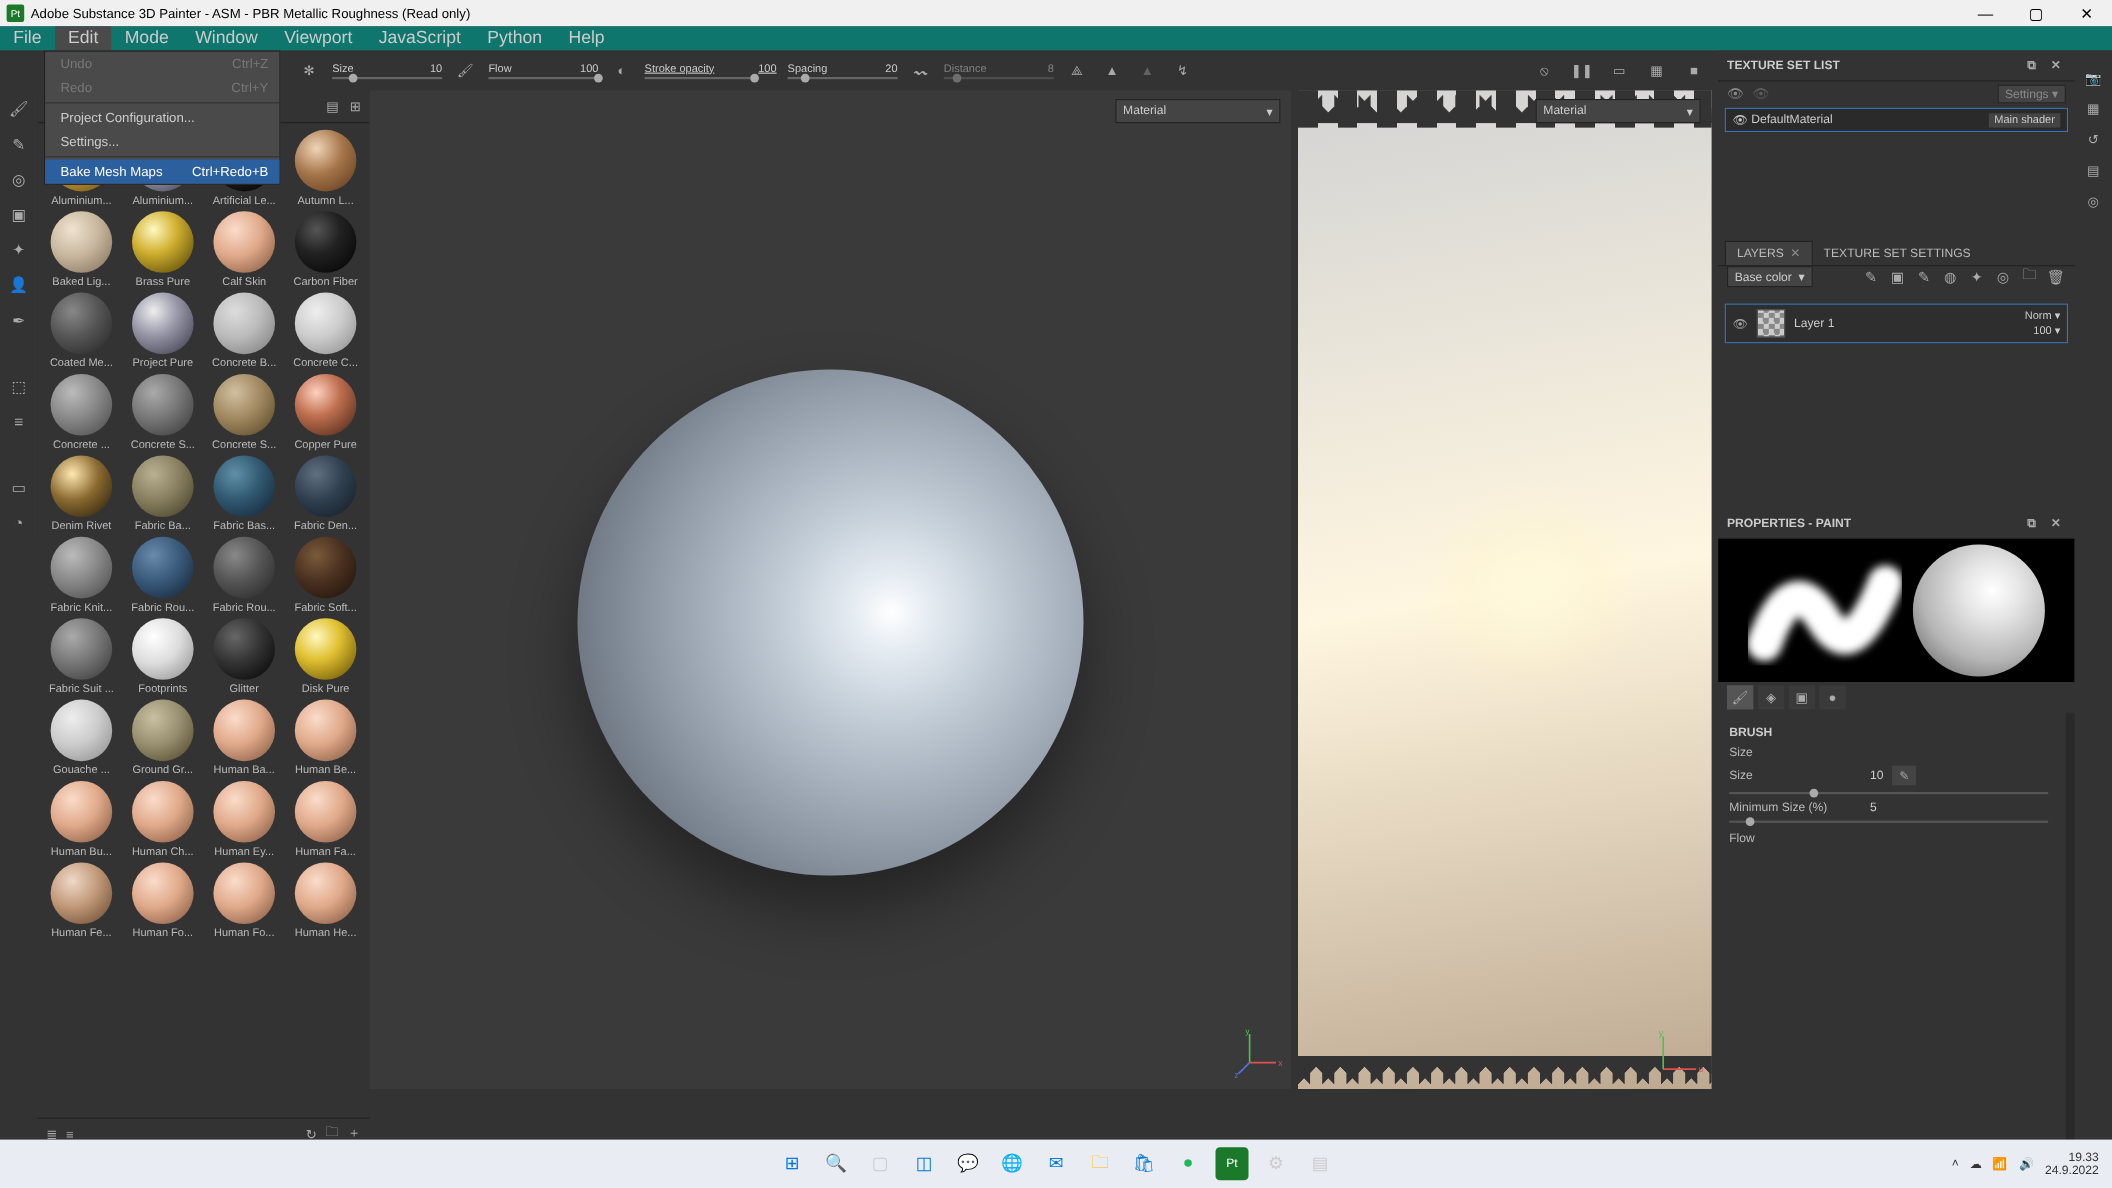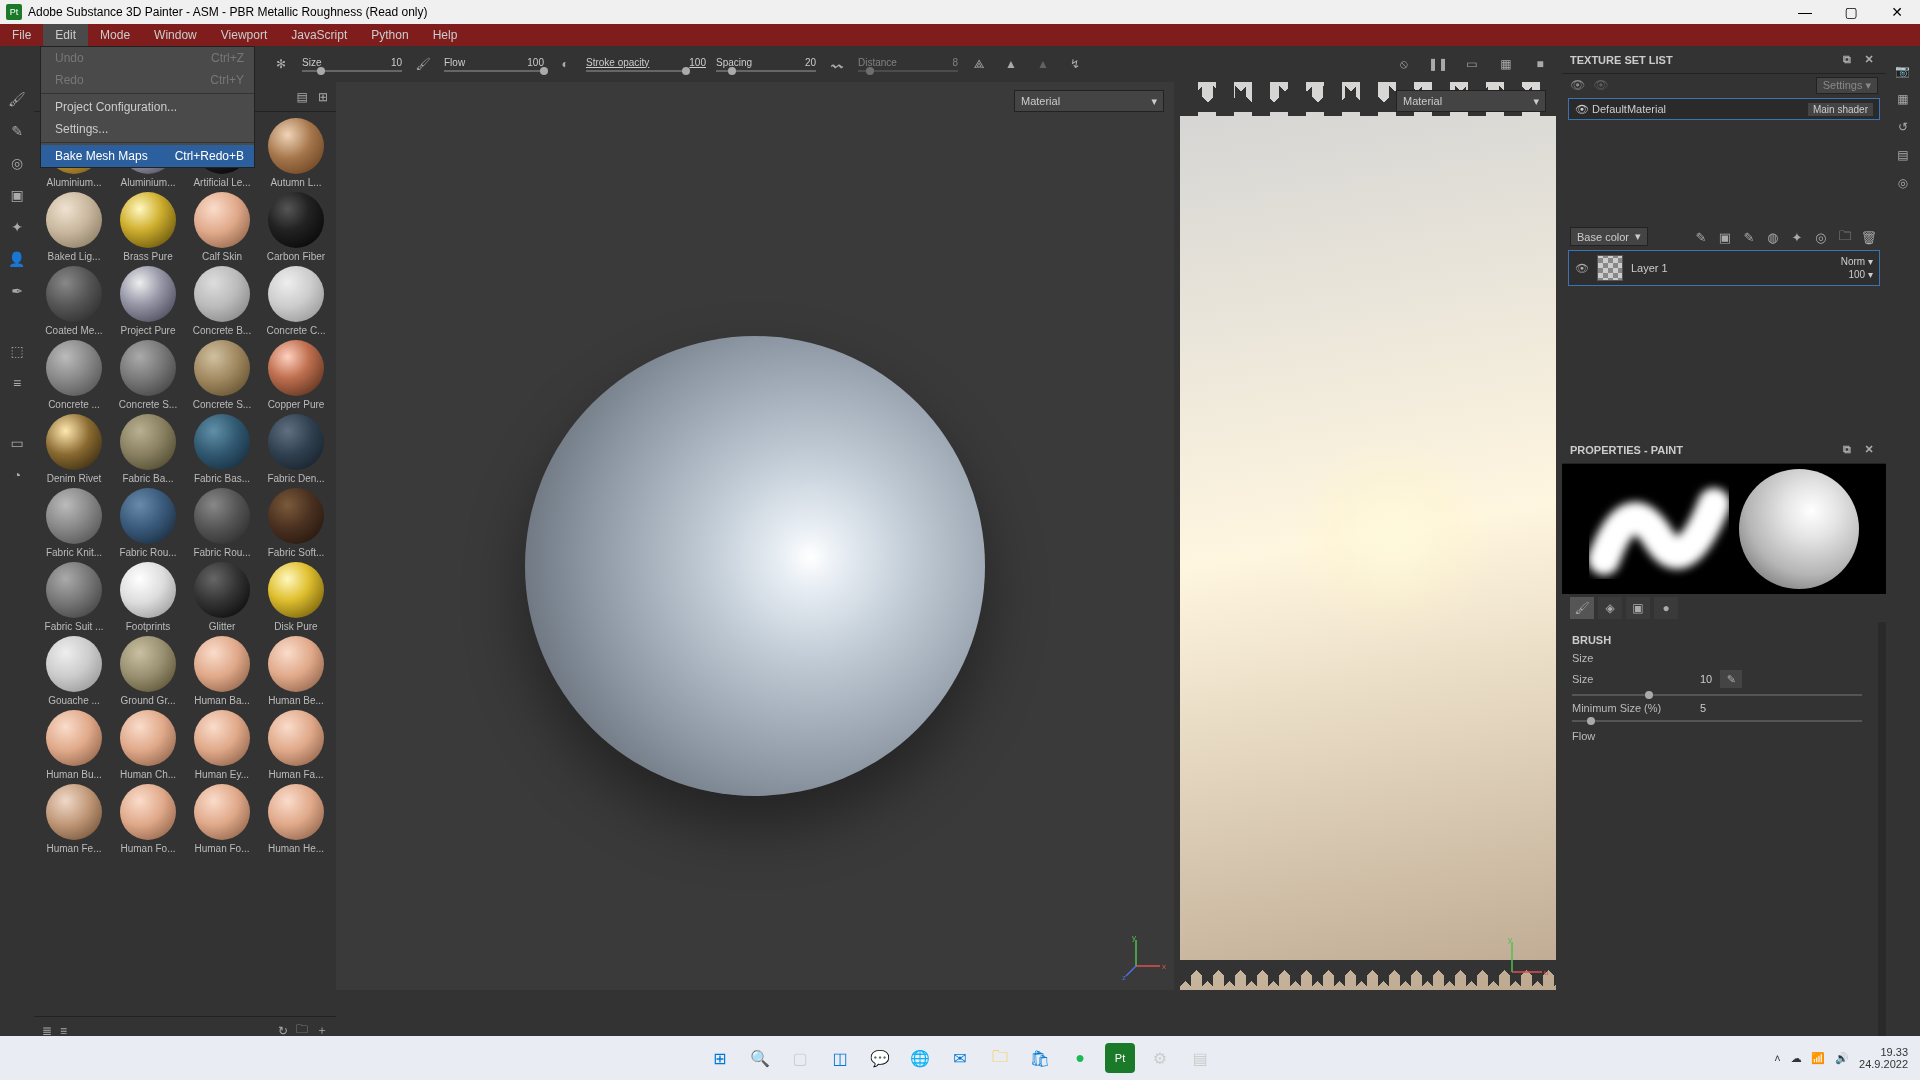--- a/index.html
+++ b/index.html
@@ -5,21 +5,21 @@
 * { margin: 0; padding: 0; box-sizing: border-box; font-family: "Segoe UI", Arial, sans-serif; user-select: none; }
 body { width: 1920px; height: 1080px; background: #333; overflow: hidden; color: #ccc; font-size: 12px; }
 
 
 .title-bar { height: 24px; background: #f0f0f0; display: flex; align-items: center; color: #000; font-size: 12px; }
 .title-bar .app-ico { width: 16px; height: 16px; background: #1a7a2a; color: #fff; margin: 0 6px; font-size: 9px; display:flex; align-items:center; justify-content:center; border-radius:2px; }
 .win-controls { margin-left: auto; display: flex; }
 .win-controls span { width: 46px; height: 24px; display: flex; align-items: center; justify-content: center; font-size: 14px; }
 
 
-.menu-bar { height: 22px; background: #7f1d1d; display: flex; align-items: stretch; color: #ccc; font-size: 12px; }
+.menu-bar { height: 22px; background: #0f766e; display: flex; align-items: stretch; color: #ccc; font-size: 16px; }
 .menu-bar .mi { padding: 0 12px; display: flex; align-items: center; }
 .menu-bar .mi.open { background: #4a4a4a; }
 
 
 .dropdown { position: absolute; left: 40px; top: 46px; width: 215px; background: #4a4a4a; border: 1px solid #222; z-index: 50; font-size: 12px; }
 .dropdown .dd-item { display: flex; justify-content: space-between; padding: 4px 10px 4px 14px; color: #ccc; }
 .dropdown .dd-item.disabled { color: #777; }
 .dropdown .dd-item.highlight { background: #2b5f9e; color: #fff; }
 .dropdown .sep { border-top: 1px solid #333; margin: 2px 0; }
 
@@ -74,21 +74,21 @@
 .ts-settings { background:#444; border:1px solid #222; padding:1px 6px; font-size:11px; }
 .ts-item { margin: 2px 6px 0 6px; border:1px solid #3a74b5; background:#2a2a2a; display:flex; align-items:center; height:22px; padding:0 6px; font-size:11px;}
 .ts-item .shader { margin-left:auto; background:#444; padding:1px 5px; font-size:10px; }
 
 .tabs-row { height: 26px; display:flex; align-items:flex-end; padding:0 6px; gap:0; border-bottom:1px solid #222;}
 .tab { padding: 4px 10px; font-size:11px; color:#bbb; }
 .tab.active { background:#404040; border-top:1px solid #222; border-left:1px solid #222; border-right:1px solid #222; }
 .tab .x { margin-left:6px; color:#888;}
 
 .layers-panel { height: 220px; display:flex; flex-direction:column; }
-.layers-tools { height: 30px; display:flex; align-items:flex-end; gap:6px; padding:0 8px; }
+.layers-tools { height: 30px; display:flex; align-items:flex-start; gap:6px; padding:0 8px; }
 .layers-tools .dd { background:#444; border:1px solid #222; padding:2px 6px; font-size:11px; display:flex; gap:6px; align-items:center;}
 .layers-tools .sp { flex:1; }
 .layers-tools .ib { width:18px; height:18px; color:#aaa; display:flex; align-items:center; justify-content:center; font-size:13px;}
 .layer-item { margin: 4px 6px; border:1px solid #3a74b5; background:#2e2e2e; height:36px; display:flex; align-items:center; gap:8px; padding:0 6px; font-size:11px;}
 .layer-item .eye { color:#aaa; }
 .layer-item .thumb { width:26px; height:26px; background: repeating-conic-gradient(#888 0 25%, #ccc 0 50%) 0/10px 10px; border:1px solid #555; }
 .layer-item .opa { margin-left:auto; display:flex; flex-direction:column; align-items:flex-end; font-size:10px; gap:2px;}
 
 .props-panel { flex:1; display:flex; flex-direction:column; }
 .props-prev { height: 130px; background:#000; display:flex; gap:10px; align-items:center; justify-content:center; padding:8px;}
@@ -486,20 +486,24 @@
       <span class="sp"></span>
       <span class="ts-settings"><span>Settings</span> ▾</span>
     </div>
     <div class="ts-item">
       <span>👁</span>&nbsp;
       <span>DefaultMaterial</span>
       <span class="shader">Main shader</span>
     </div>
   </div>
 
+  <div class="tabs-row">
+    <div class="tab active"><span>LAYERS</span><span class="x">✕</span></div>
+    <div class="tab">TEXTURE SET SETTINGS</div>
+  </div>
   <div class="layers-panel">
     <div class="layers-tools">
       <div class="dd">
           <span>Base color</span>
           <span>▾</span>
         </div>
       <span class="sp"></span>
       <span class="ib">✎</span>
       <span class="ib">▣</span>
       <span class="ib">✎</span>

